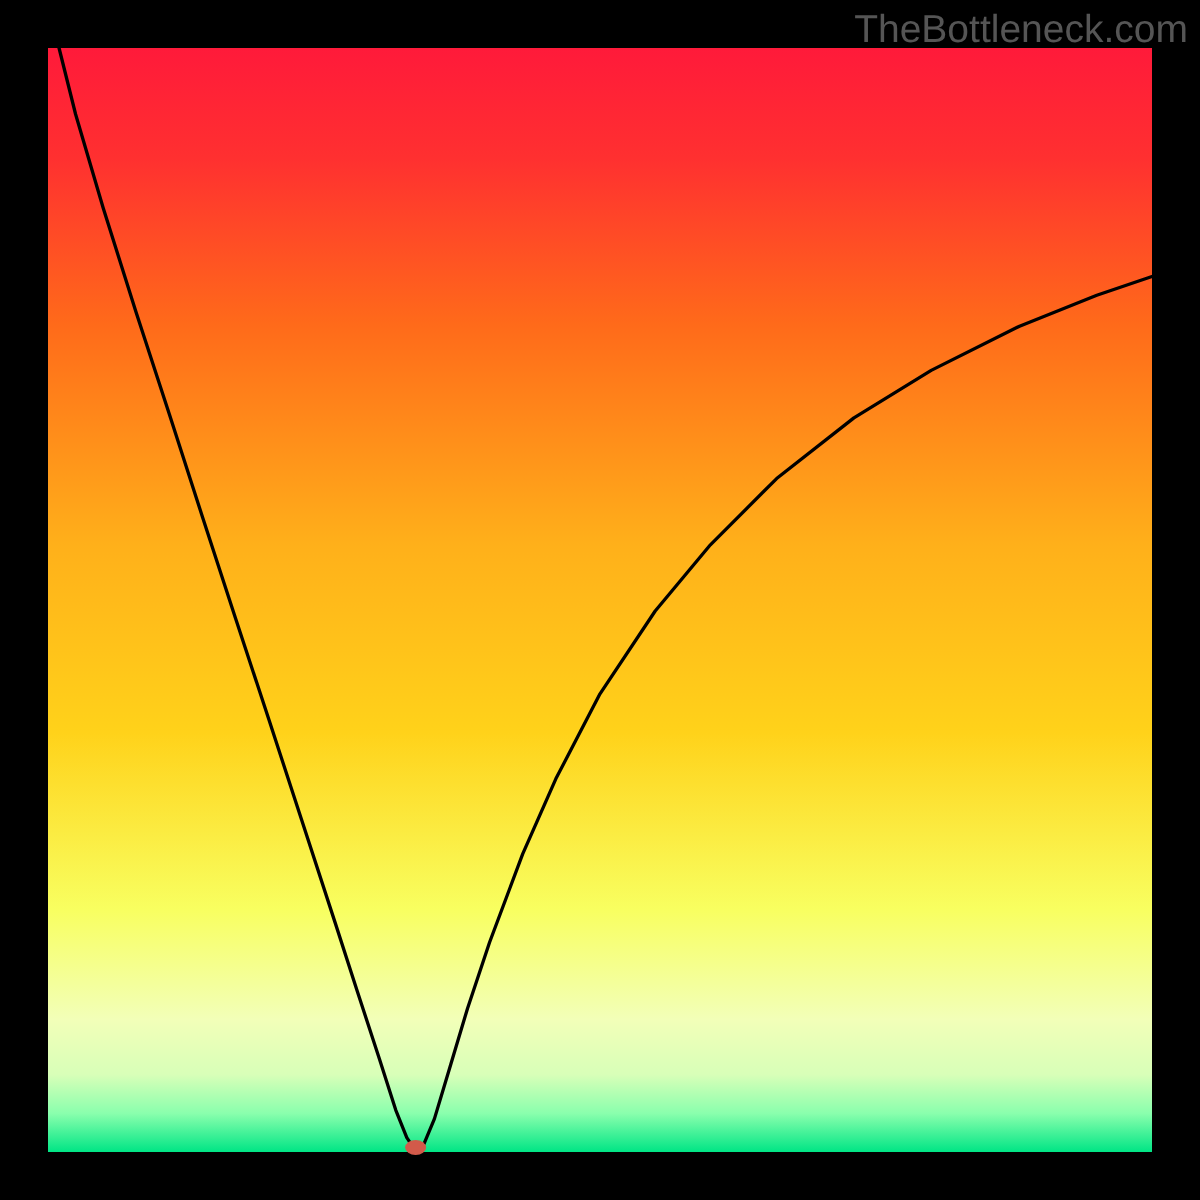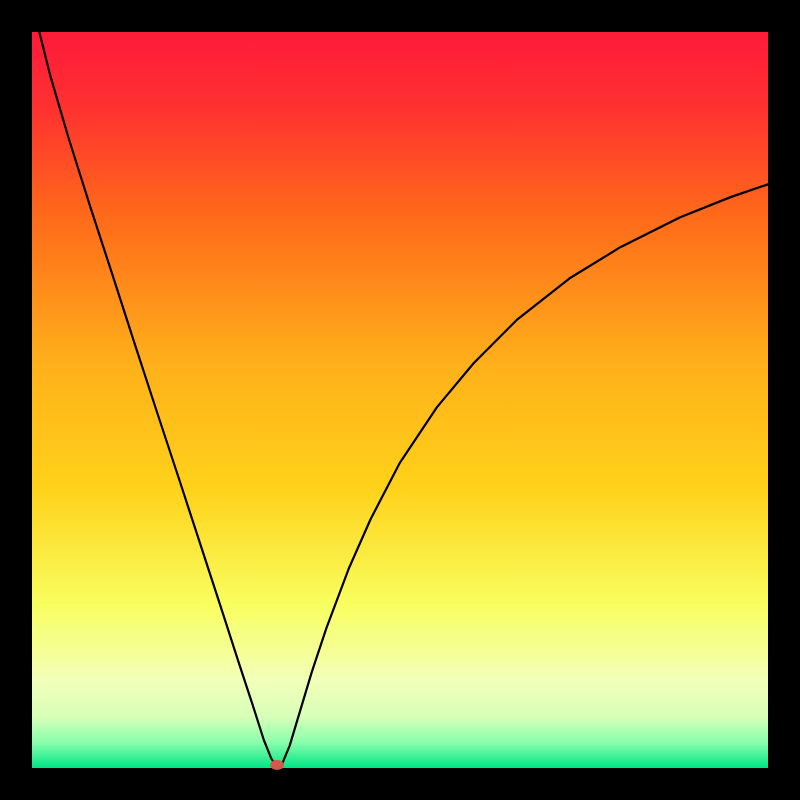--- a/index.html
+++ b/index.html
@@ -25,20 +25,21 @@
     z-index: 10;
   }
   svg {
     display: block;
   }
 </style>
 </head>
 <body>
 
 <div class="chart-container">
+  <div class="watermark">TheBottleneck.com</div>
   <svg id="chart-svg" width="800" height="800" viewBox="0 0 800 800">
     <defs>
       <linearGradient id="bg-grad" x1="0" y1="0" x2="0" y2="1">
         <stop id="g0" offset="0%" stop-color="#ff1a3a"></stop>
         <stop id="g1" offset="10%" stop-color="#ff3030"></stop>
         <stop id="g2" offset="25%" stop-color="#ff6a1a"></stop>
         <stop id="g3" offset="45%" stop-color="#ffb01a"></stop>
         <stop id="g4" offset="62%" stop-color="#ffd21a"></stop>
         <stop id="g5" offset="78%" stop-color="#f8ff60"></stop>
         <stop id="g6" offset="88%" stop-color="#f2ffb8"></stop>

